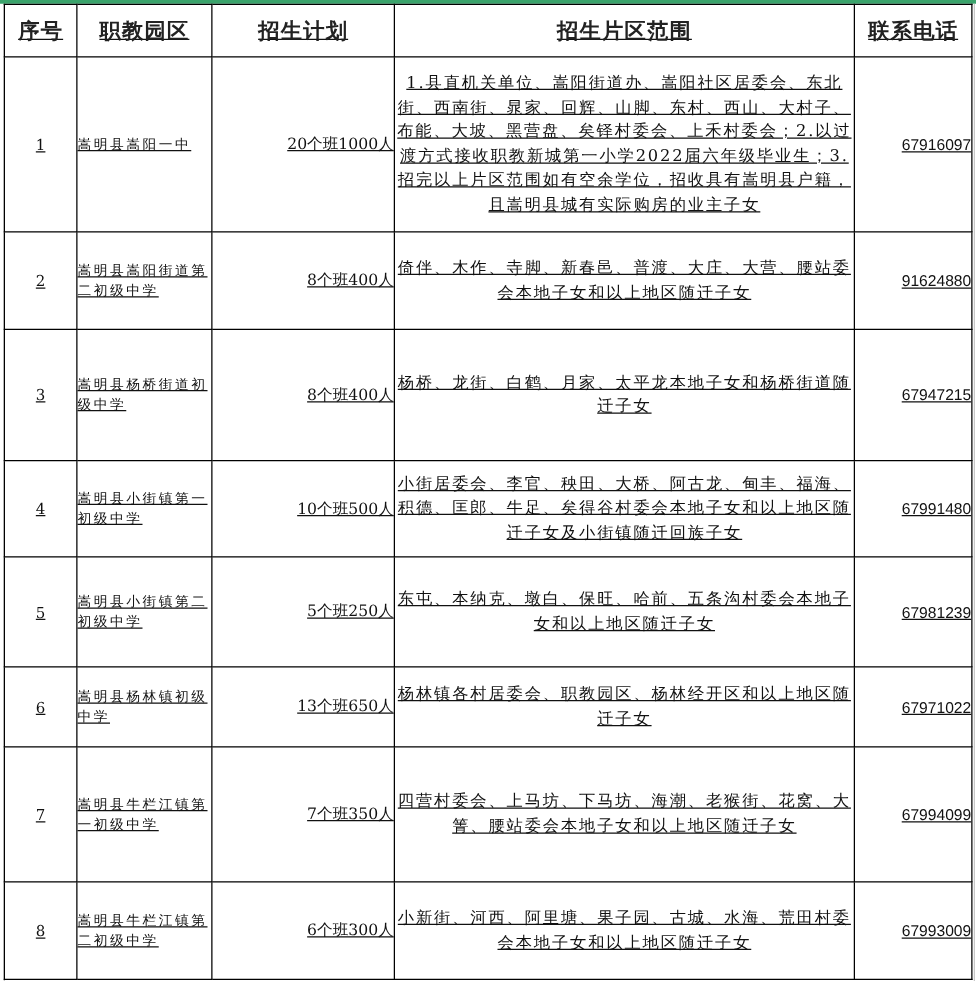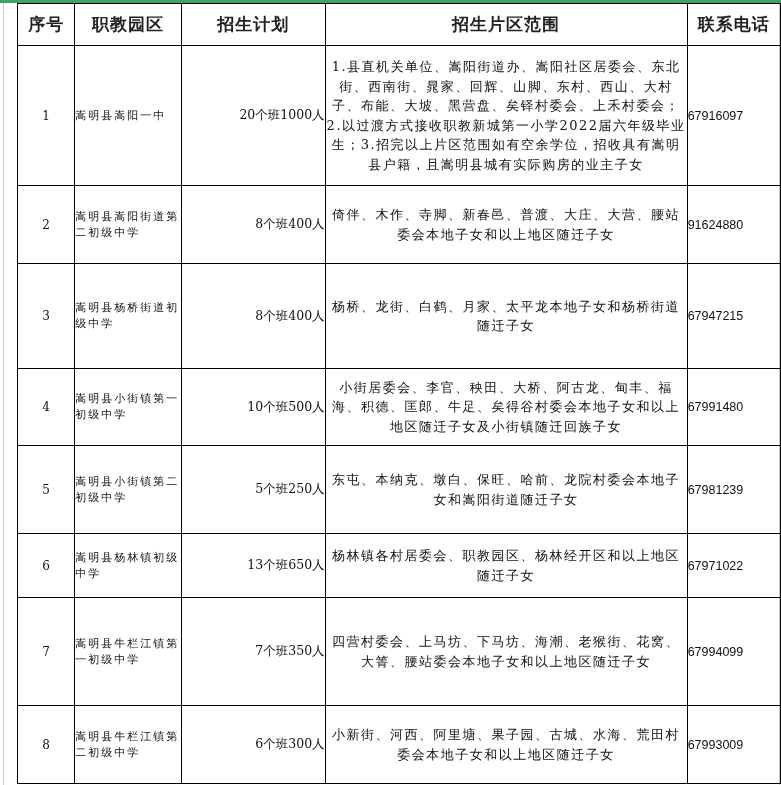--- a/index.html
+++ b/index.html
@@ -1,30 +1,30 @@
 <!DOCTYPE html>
 <html><head>
 <meta charset="utf-8">
 <style>
   html, body { margin: 0; padding: 0; background: #ffffff; }
   body { width: 781px; height: 785px; position: relative; overflow: hidden;
          font-family: "DejaVu Serif", "Liberation Serif", serif; color: #111; }
   .topbar { position: absolute; left: 0; top: 0; width: 781px; height: 3px; background: #3aa36b; }
   .gridline-left { position: absolute; left: 3px; top: 3px; width: 1px; height: 782px; background: #c8c8c8; }
   .gridline-right { position: absolute; left: 779px; top: 3px; width: 1px; height: 782px; background: #c8c8c8; }
-  table.sheet { position: absolute; left: 17px; top: 3px; border-collapse: collapse; table-layout: fixed; }
+  table.sheet { position: absolute; left: 3px; top: 3px; border-collapse: collapse; table-layout: fixed; text-decoration: underline; }
   table.sheet td, table.sheet th { border: 1px solid #000; padding: 0; vertical-align: middle; }
   th { font-family: "DejaVu Sans", "Liberation Sans", sans-serif; font-weight: bold; font-size: 17px; color: #222; text-align: center; height: 41px; letter-spacing: 1px; }
   th.first { border-left: none; }
   td.first { border-left: none; }
   td.idx { text-align: center; font-size: 12px; }
   td.school { text-align: left; font-size: 11px; line-height: 16px; letter-spacing: 2px; padding: 0 8px; }
   td.plan { text-align: right; font-size: 12.5px; }
   td.area { text-align: center; font-size: 13px; line-height: 19.5px; padding: 0 3px 0 3px; letter-spacing: 1.5px; }
-  td.phone { text-align: left; font-size: 12.5px; font-family: "Liberation Sans", "DejaVu Sans", sans-serif; }
+  td.phone { text-align: right; font-size: 12.5px; font-family: "Liberation Sans", "DejaVu Sans", sans-serif; }
 </style>
 </head>
 <body>
 
 <div class="topbar"></div>
 <div class="gridline-left"></div>
 <div class="gridline-right"></div>
 
 <table class="sheet">
   <colgroup>
@@ -69,21 +69,21 @@
       <td class="idx first">4</td>
       <td class="school">嵩明县小街镇第一初级中学</td>
       <td class="plan">10个班500人</td>
       <td class="area">小街居委会、李官、秧田、大桥、阿古龙、甸丰、福海、积德、匡郎、牛足、矣得谷村委会本地子女和以上地区随迁子女及小街镇随迁回族子女</td>
       <td class="phone">67991480</td>
     </tr>
     <tr style="height:88px">
       <td class="idx first">5</td>
       <td class="school">嵩明县小街镇第二初级中学</td>
       <td class="plan">5个班250人</td>
-      <td class="area">东屯、本纳克、墩白、保旺、哈前、龙院村委会本地子女和嵩阳街道随迁子女</td>
+      <td class="area">东屯、本纳克、墩白、保旺、哈前、五条沟村委会本地子女和以上地区随迁子女</td>
       <td class="phone">67981239</td>
     </tr>
     <tr style="height:64px">
       <td class="idx first">6</td>
       <td class="school">嵩明县杨林镇初级中学</td>
       <td class="plan">13个班650人</td>
       <td class="area">杨林镇各村居委会、职教园区、杨林经开区和以上地区随迁子女</td>
       <td class="phone">67971022</td>
     </tr>
     <tr style="height:108px">

